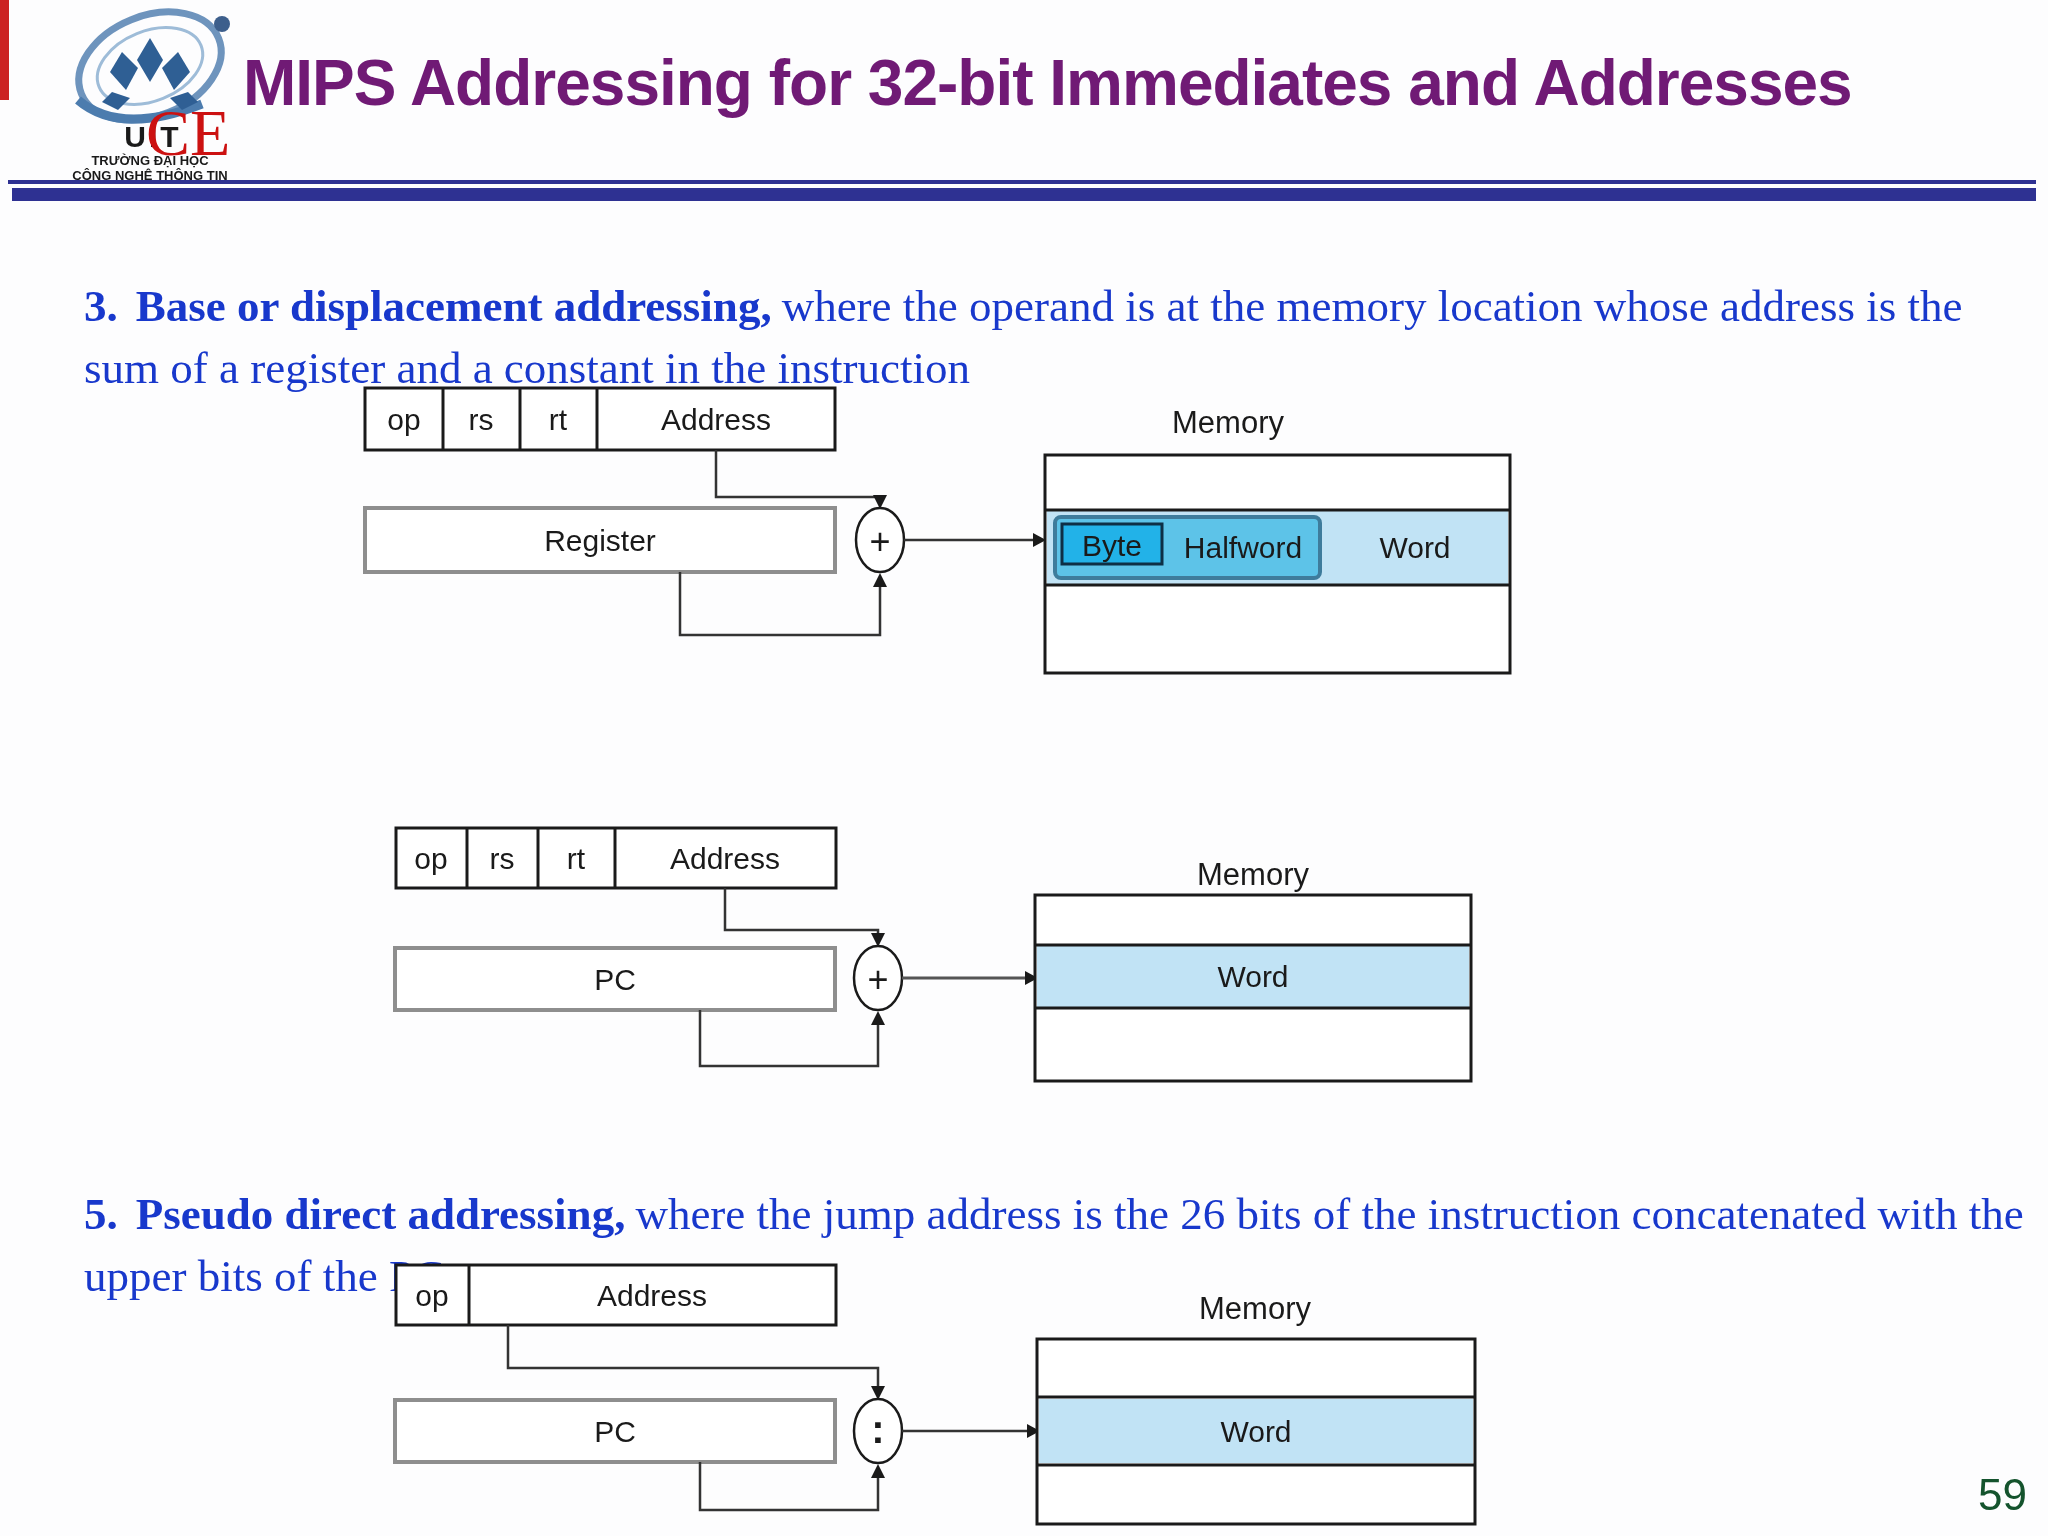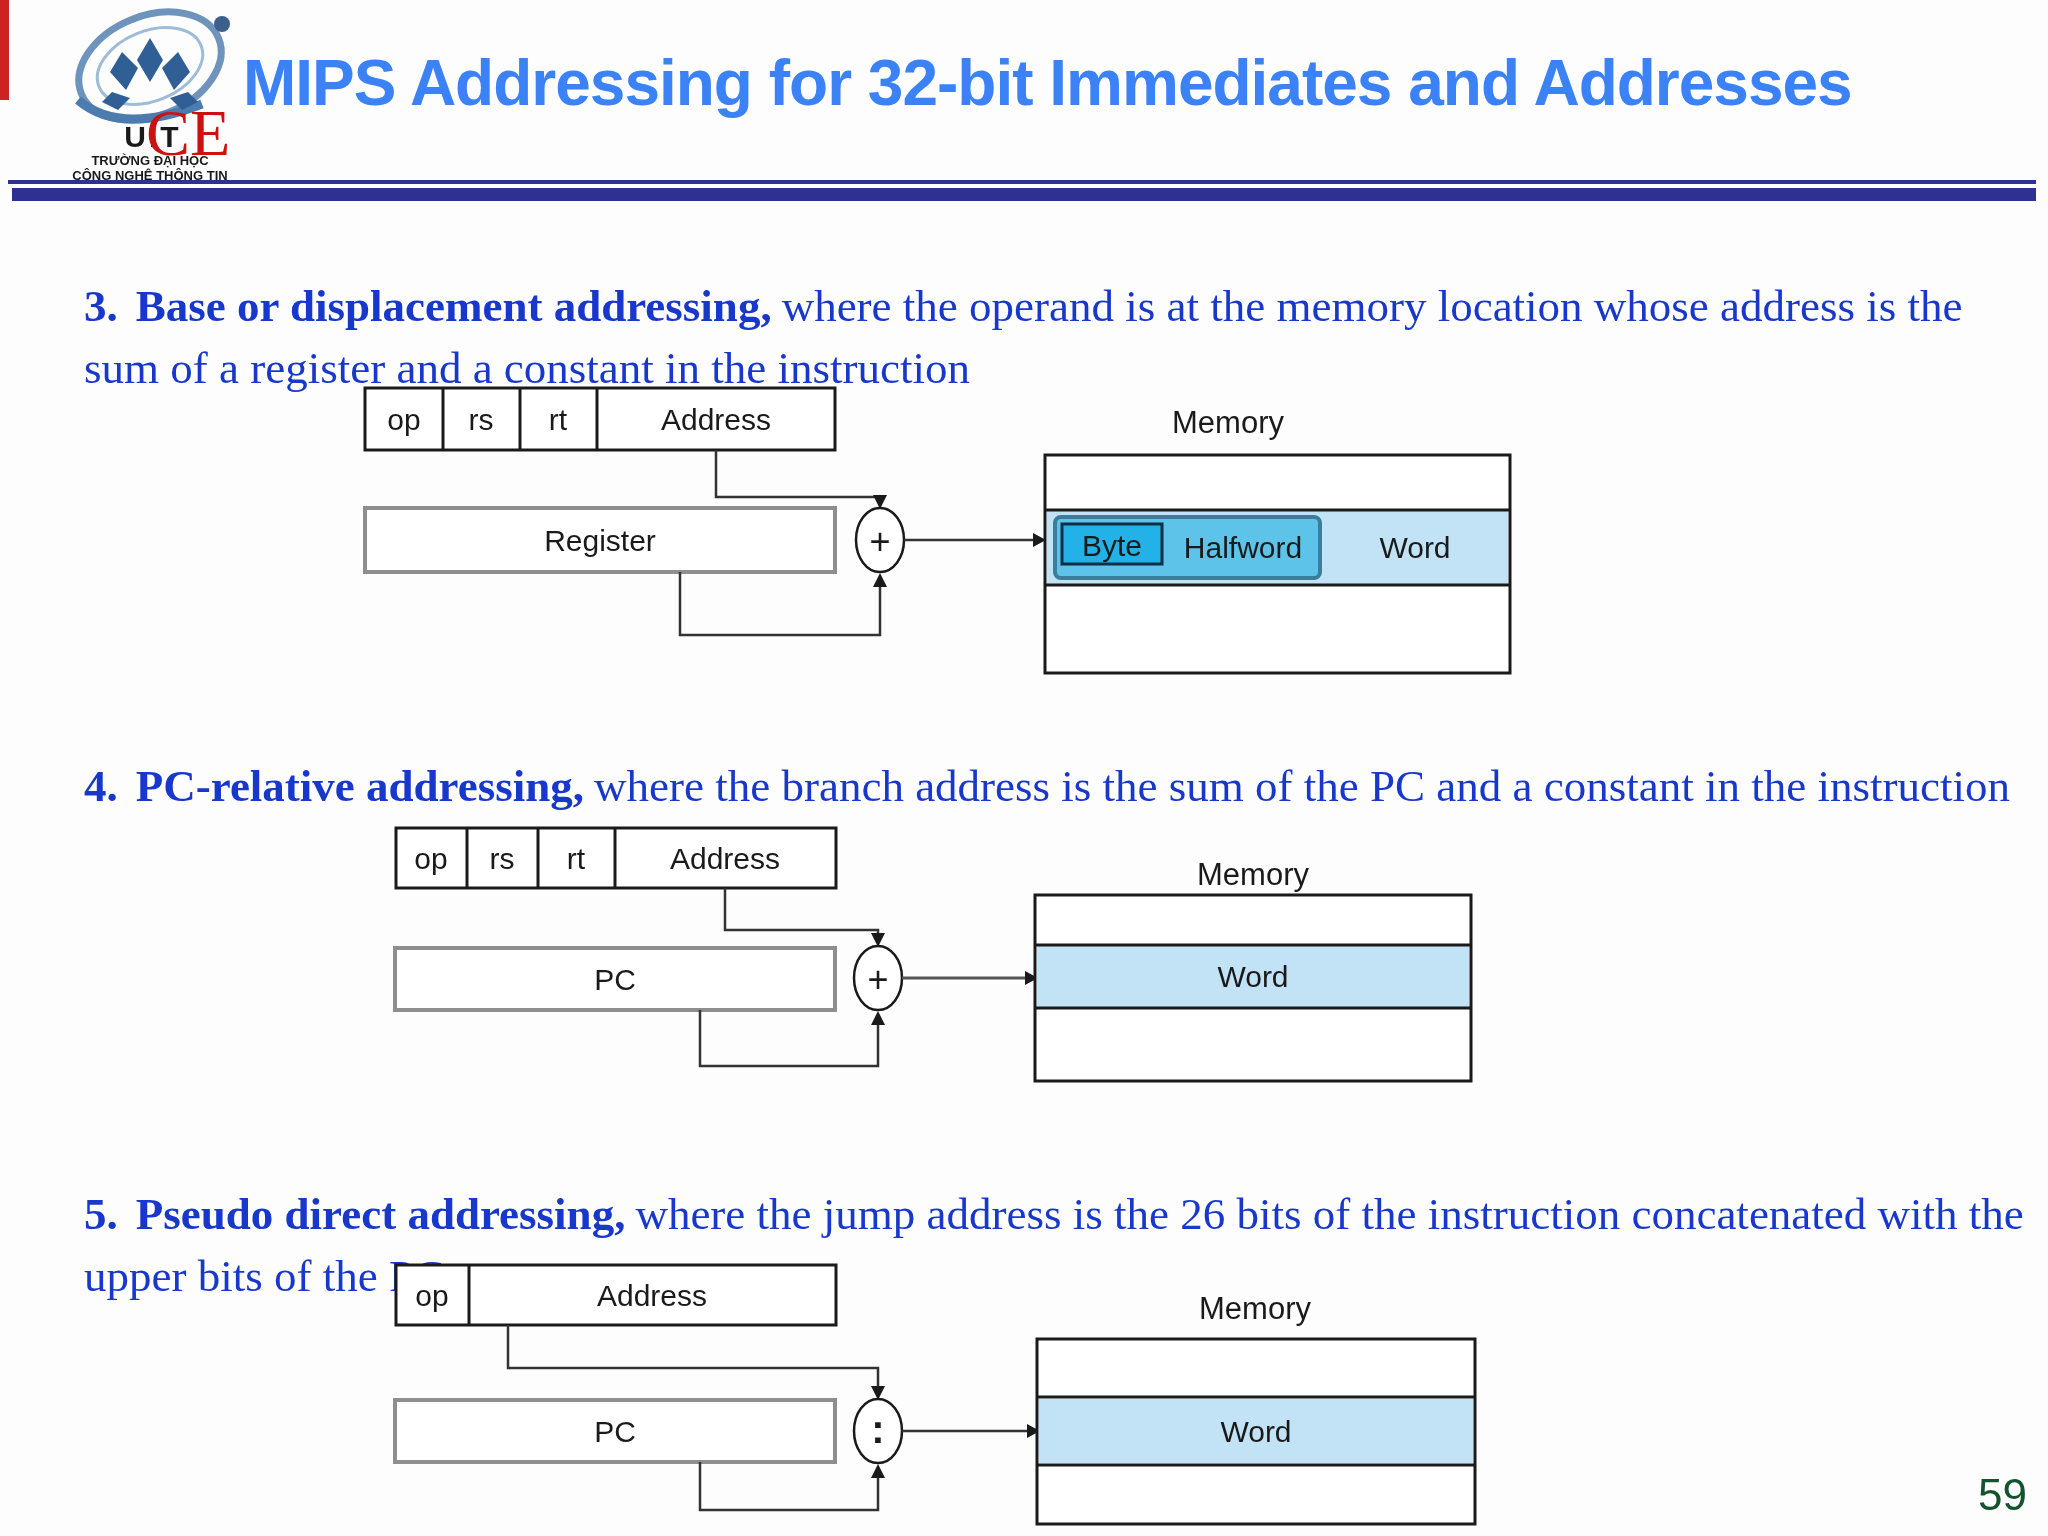--- a/index.html
+++ b/index.html
@@ -6,21 +6,21 @@
   body{width:2048px;height:1536px;overflow:hidden;background:#ffffff;
        font-family:"Liberation Sans",sans-serif;}
   .slide{position:relative;width:2048px;height:1536px;background:#fdfdfe;}
 
   .corner-accent{position:absolute;left:0;top:0;width:9px;height:100px;background:#cc2222;}
 
   .logo-wrap{position:absolute;left:50px;top:4px;width:215px;height:185px;}
   .ce-label{position:absolute;left:146px;top:100px;font-family:"Liberation Serif",serif;
             font-weight:normal;font-size:66px;line-height:1;color:#cc1111;}
   .page-title{position:absolute;left:243px;top:46px;width:1800px;white-space:nowrap;
-              font-weight:bold;font-size:64px;letter-spacing:-1px;color:#3b82f6;}
+              font-weight:bold;font-size:64px;letter-spacing:-1px;color:#701a75;}
   .rule-thin{position:absolute;left:8px;top:180px;width:2028px;height:4px;background:#2e3192;}
   .rule-thick{position:absolute;left:12px;top:188px;width:2024px;height:13px;background:#2e3192;}
 
   .sec-p{position:absolute;left:84px;font-family:"Liberation Serif",serif;
          font-size:45px;line-height:62px;color:#1838cc;}
   .sec-num{margin-right:18px;font-weight:bold;}
   .sec-title{margin-right:10px;font-weight:bold;}
   #p3{top:230px;width:1880px;}
   #p4{top:710px;width:1965px;}
   #p5{top:1138px;width:1965px;}
@@ -103,21 +103,20 @@
       <line x1="705" y1="130" x2="1170" y2="130" stroke="#1a1a1a" stroke-width="3"></line>
       <line x1="705" y1="205" x2="1170" y2="205" stroke="#1a1a1a" stroke-width="3"></line>
       <rect x="715" y="137" width="265" height="61" rx="6" fill="#5dc3e8" stroke="#3e7c9c" stroke-width="4"></rect>
       <rect x="722" y="144" width="100" height="40" fill="#22b2e8" stroke="#0e2f45" stroke-width="3"></rect>
       <text x="772" y="165" text-anchor="middle" dominant-baseline="central" font-size="30">Byte</text>
       <text x="903" y="167" text-anchor="middle" dominant-baseline="central" font-size="30">Halfword</text>
       <text x="1075" y="167" text-anchor="middle" dominant-baseline="central" font-size="30">Word</text>
     </g>
   </svg>
 
-  <p class="sec-p" id="p4"><span class="sec-num">4.</span><span class="sec-title">PC-relative addressing,</span><span>where the branch address is the sum of the PC and a constant in the instruction</span></p>
 
   <svg class="dia" id="d4" width="1220" height="290" viewBox="0 0 1220 290">
     <g>
       <rect x="56" y="10" width="440" height="60" fill="#ffffff" stroke="#1a1a1a" stroke-width="3"></rect>
       <line x1="127" y1="10" x2="127" y2="70" stroke="#1a1a1a" stroke-width="3"></line>
       <line x1="198" y1="10" x2="198" y2="70" stroke="#1a1a1a" stroke-width="3"></line>
       <line x1="275" y1="10" x2="275" y2="70" stroke="#1a1a1a" stroke-width="3"></line>
       <text x="91" y="40" text-anchor="middle" dominant-baseline="central" font-size="30">op</text>
       <text x="162" y="40" text-anchor="middle" dominant-baseline="central" font-size="30">rs</text>
       <text x="236" y="40" text-anchor="middle" dominant-baseline="central" font-size="30">rt</text>

